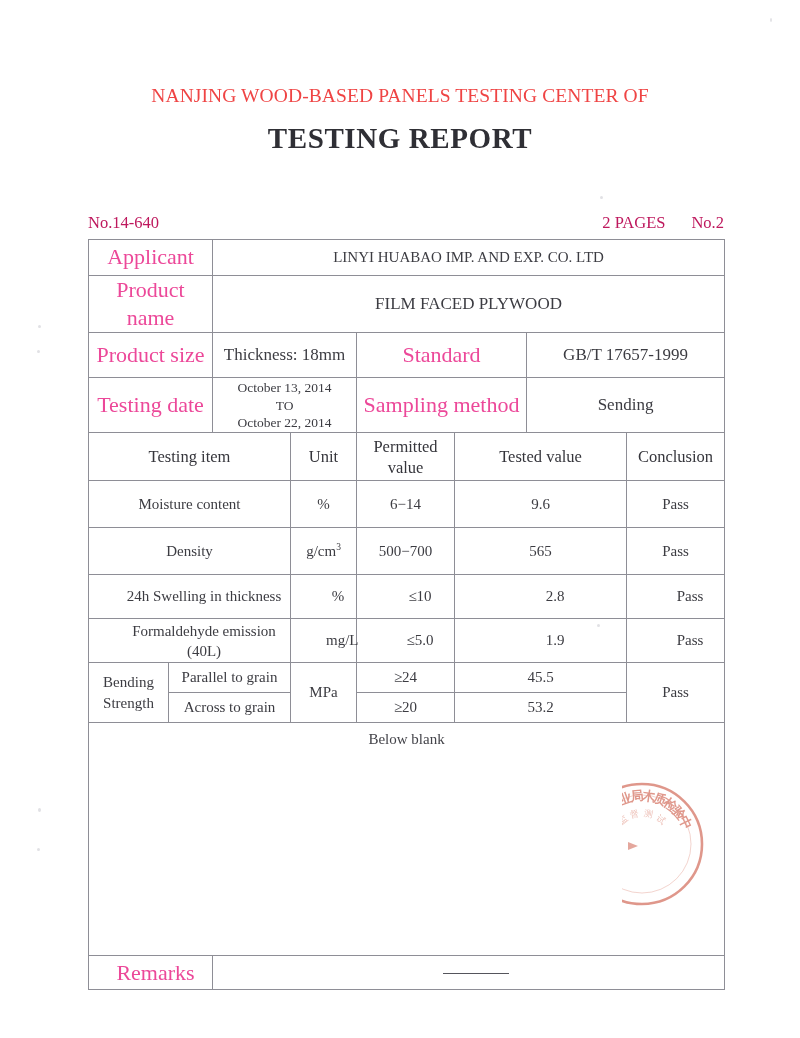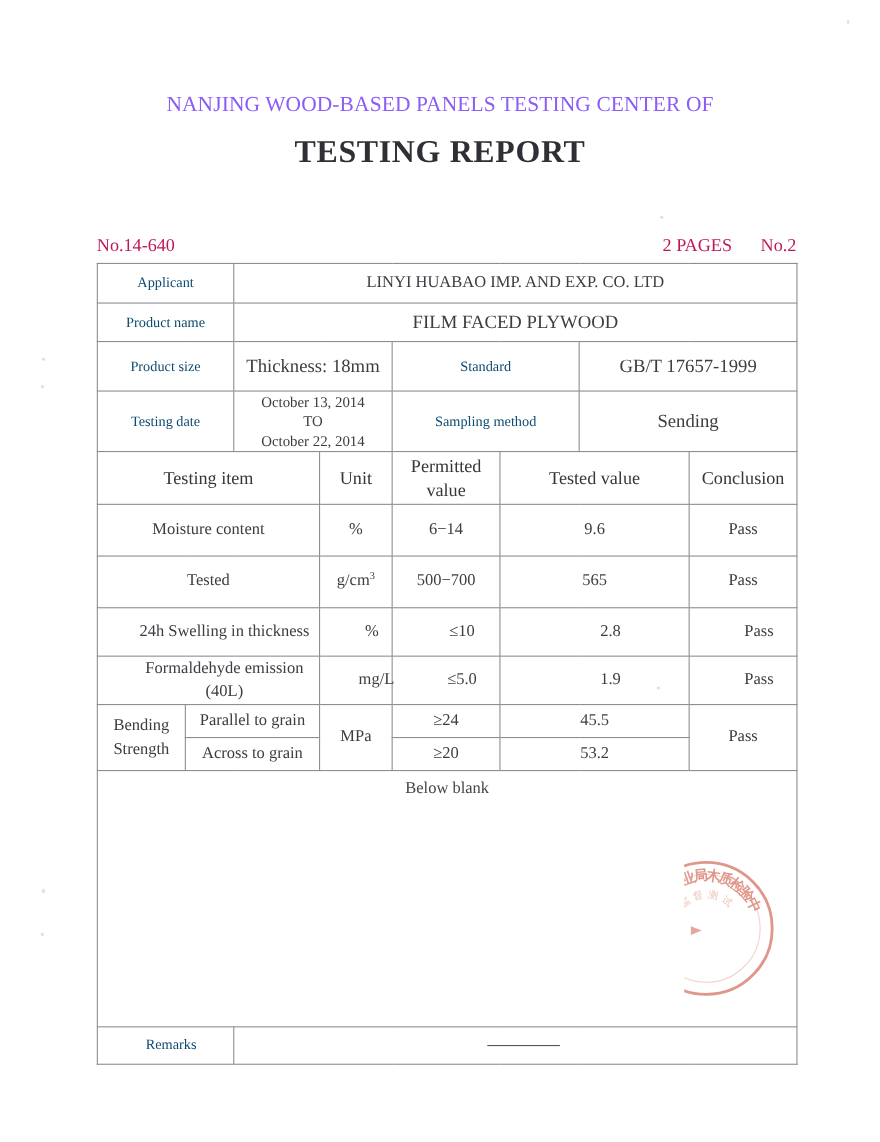--- a/index.html
+++ b/index.html
@@ -29,21 +29,21 @@
     position: absolute;
     left: 0;
     right: 0;
     top: 86px;
     text-align: center;
   }
   .org-line-1,
   .org-line-2 {
     font-size: 19.5px;
     letter-spacing: .1px;
-    color: #8b5cf6;
+    color: #ef4444;
     line-height: 1;
   }
   .org-line-2 { margin-top: 20px; }
   .report-title {
     margin-top: 18px;
     font-size: 29px;
     font-weight: 700;
     letter-spacing: .6px;
     color: #2f2f35;
     line-height: 1;
@@ -78,22 +78,22 @@
     color: #3c3c42;
   }
   .report-table td {
     border: 1px solid #8e8e96;
     padding: 0 6px;
     vertical-align: middle;
     text-align: center;
     line-height: 1.28;
   }
   .lbl {
-    font-size: 13px;
-    color: #0c4a6e;
+    font-size: 22px;
+    color: #ec4899;
   }
   .val-left {
     text-align: left;
     padding-left: 10px;
   }
   .small {
     font-size: 17px;
   }
   .hdr-cell {
     font-size: 16.5px;
@@ -217,21 +217,21 @@
 
   <tr class="row-data">
     <td colspan="3">Moisture content</td>
     <td>%</td>
     <td>6−14</td>
     <td colspan="2">9.6</td>
     <td>Pass</td>
   </tr>
 
   <tr class="row-data">
-    <td colspan="3">Tested</td>
+    <td colspan="3">Density</td>
     <td><span>g/cm</span><span class="unit-sup">3</span></td>
     <td>500−700</td>
     <td colspan="2">565</td>
     <td>Pass</td>
   </tr>
 
   <tr class="row-form">
     <td class="val-left" colspan="3">24h Swelling in thickness</td>
     <td>%</td>
     <td>≤10</td>

